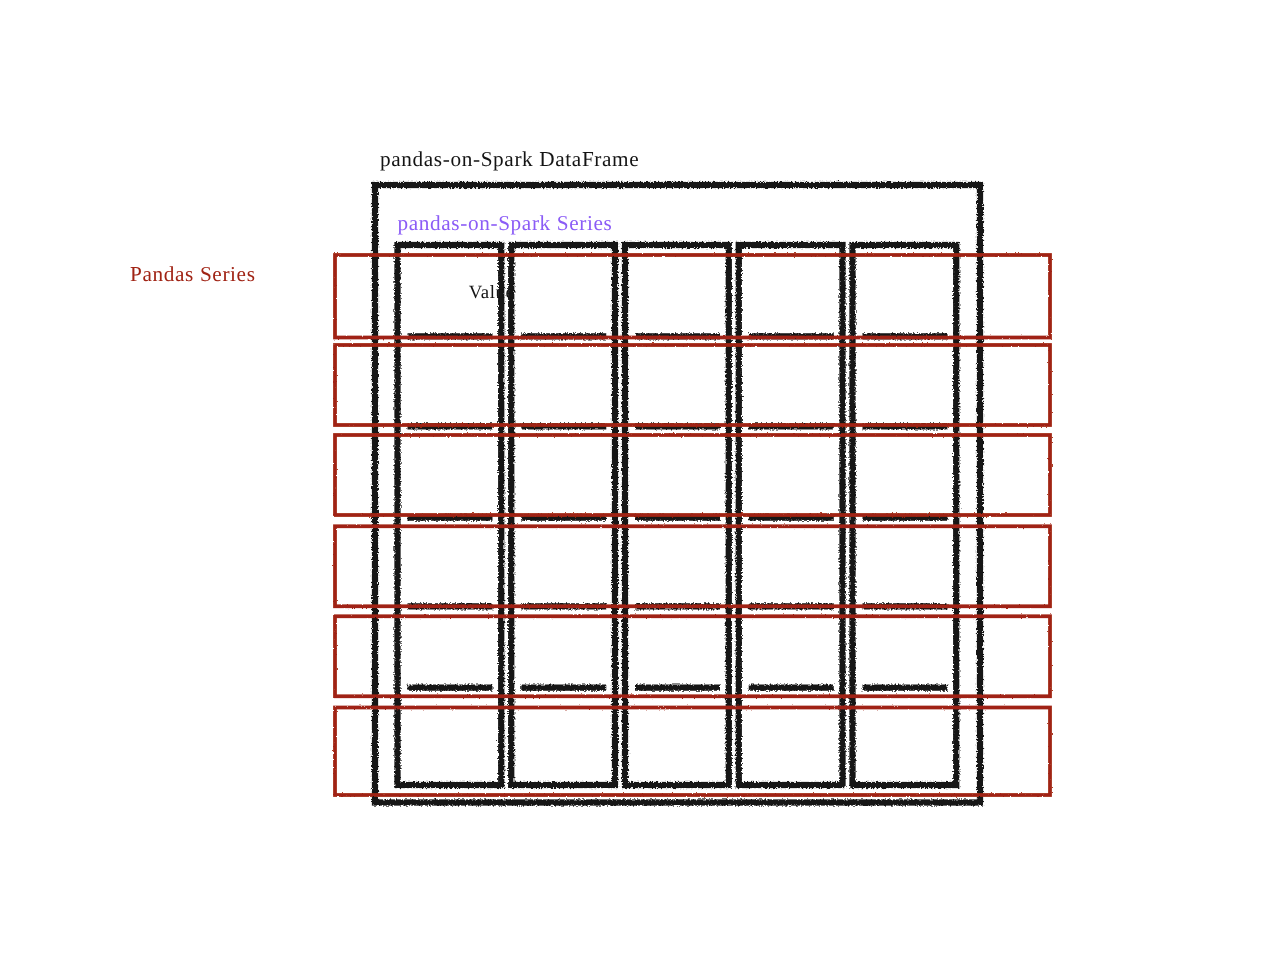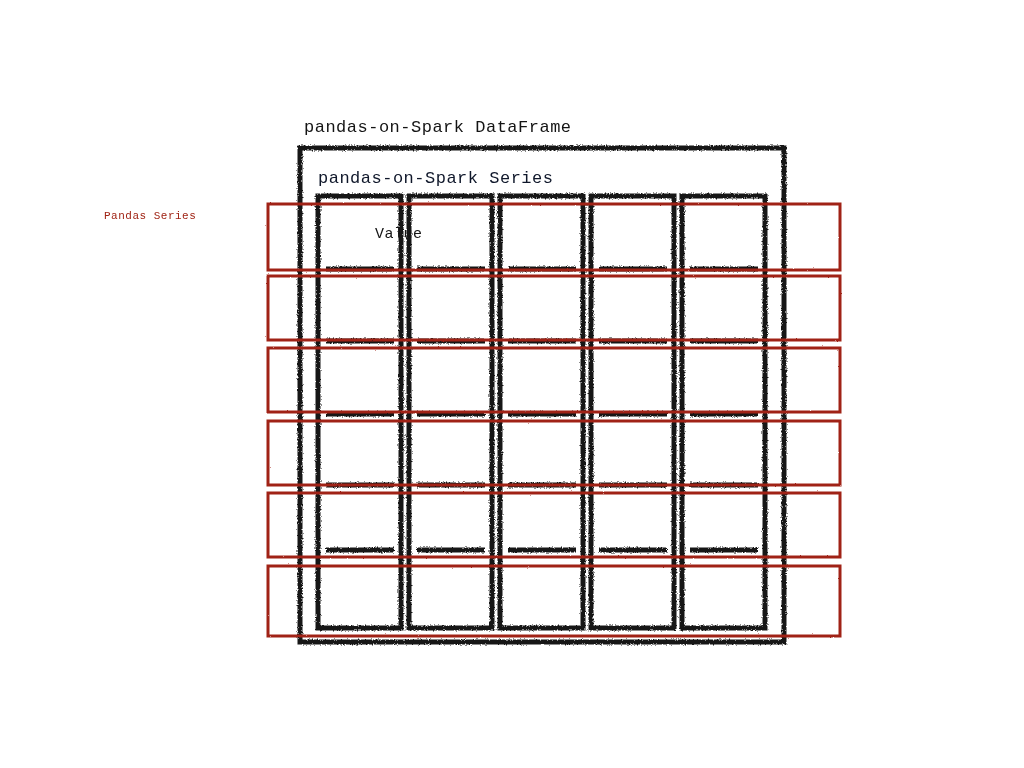--- a/index.html
+++ b/index.html
@@ -19,42 +19,42 @@
     position: absolute;
     left: 0;
     top: 0;
     width: 1024px;
     height: 768px;
   }
 
   .label {
     position: absolute;
     white-space: nowrap;
-    font-family: Liberation Mono, monospace;
+    font-family: Liberation Serif, serif;
     letter-spacing: 0.5px;
   }
 
   #label-dataframe {
     left: 304px;
     top: 118px;
     font-size: 17px;
     color: #141414;
   }
 
   #label-series {
     left: 318px;
     top: 169px;
     font-size: 17px;
-    color: #0f172a;
+    color: #8b5cf6;
   }
 
   #label-pandas-series {
     left: 104px;
     top: 210px;
-    font-size: 11px;
+    font-size: 17px;
     color: #a02314;
   }
 
   #label-value {
     left: 336px;
     top: 226px;
     font-size: 15px;
     color: #141414;
     margin-left: 39px;
   }

